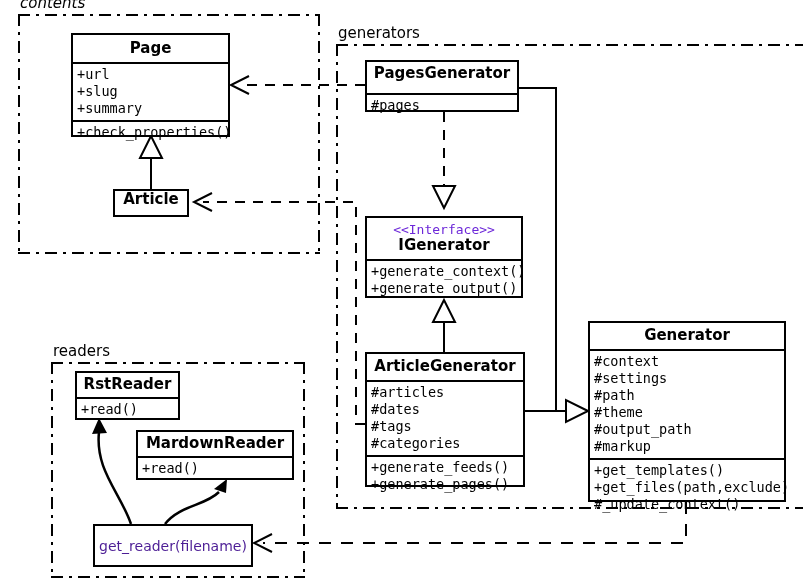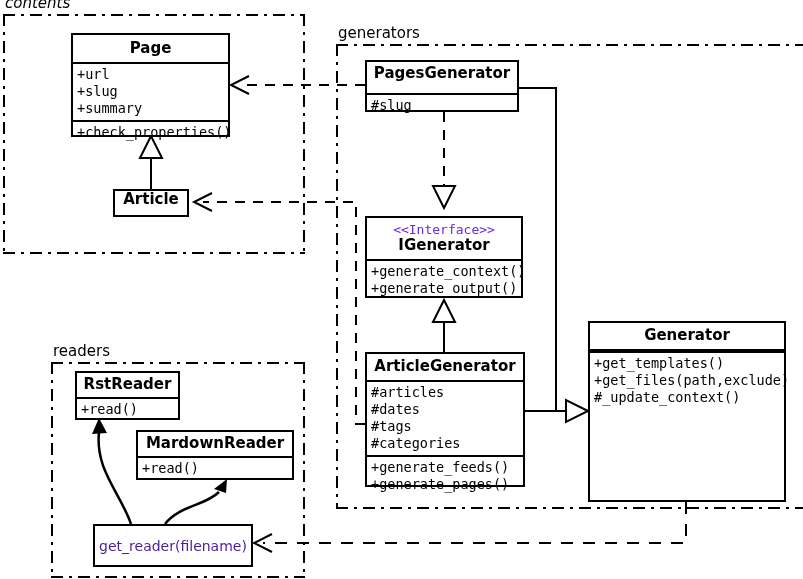--- a/index.html
+++ b/index.html
@@ -36,21 +36,21 @@
        background:#fff;display:flex;align-items:center;justify-content:center;}
   .plain span{font-size:14px;color:#4c1d95;}
   .svgl{position:absolute;left:0;top:0;width:803px;height:579px;
         overflow:visible;pointer-events:none;}
 </style>
 </head>
 <body>
 
 <div id="stage">
 
-  <div class="package" style="left:3px;top:14px;width:302px;height:240px;font-style:italic;">
+  <div class="package" style="left:18px;top:14px;width:302px;height:240px;font-style:italic;">
     <div class="dd-top"></div>
     <div class="dd-bottom"></div>
     <div class="dd-left"></div>
     <div class="dd-right"></div>
     <div class="pkg-label">contents</div>
   </div>
 
   <div class="package" style="left:336px;top:44px;width:469px;height:465px;">
     <div class="dd-top"></div>
     <div class="dd-bottom"></div>
@@ -122,21 +122,21 @@
   </div>
 
   <div class="cls" style="left:113px;top:189px;width:76px;height:28px;display:flex;align-items:flex-start;justify-content:center;">
     <div class="name" style="padding:0;">Article</div>
   </div>
 
   <div class="cls" style="left:365px;top:60px;width:154px;height:52px;">
     <div class="name" style="padding:3px 4px 11px;">PagesGenerator</div>
     <div class="sep"></div>
     <div class="compart">
-      <div>#slug</div>
+      <div>#pages</div>
     </div>
   </div>
 
   <div class="cls" style="left:365px;top:216px;width:158px;height:82px;">
     <div class="stereo" style="padding-top:4px;">&lt;&lt;Interface&gt;&gt;</div>
     <div class="name" style="padding:0 4px 5px;">IGenerator</div>
     <div class="sep"></div>
     <div class="compart">
       <div>+generate_context()</div>
       <div>+generate_output()</div>
@@ -155,20 +155,28 @@
     <div class="sep"></div>
     <div class="compart">
       <div>+generate_feeds()</div>
       <div>+generate_pages()</div>
     </div>
   </div>
 
   <div class="cls" style="left:588px;top:321px;width:198px;height:181px;">
     <div class="name" style="padding:4px 1px 5px;">Generator</div>
     <div class="sep"></div>
+    <div class="compart">
+      <div>#context</div>
+      <div>#settings</div>
+      <div>#path</div>
+      <div>#theme</div>
+      <div>#output_path</div>
+      <div>#markup</div>
+    </div>
     <div class="sep"></div>
     <div class="compart">
       <div>+get_templates()</div>
       <div>+get_files(path,exclude)</div>
       <div>#_update_context()</div>
     </div>
   </div>
 
   <div class="cls" style="left:75px;top:371px;width:105px;height:49px;">
     <div class="name" style="padding:3px 4px 4px;">RstReader</div>

